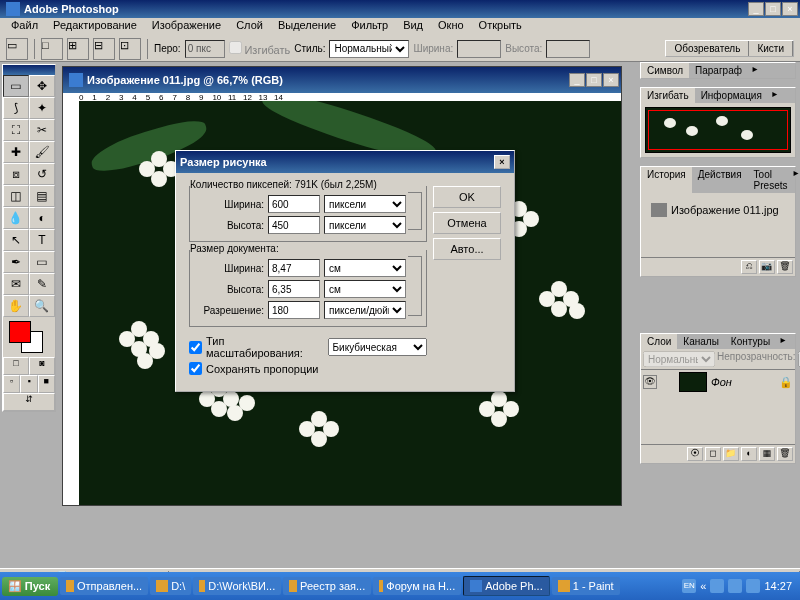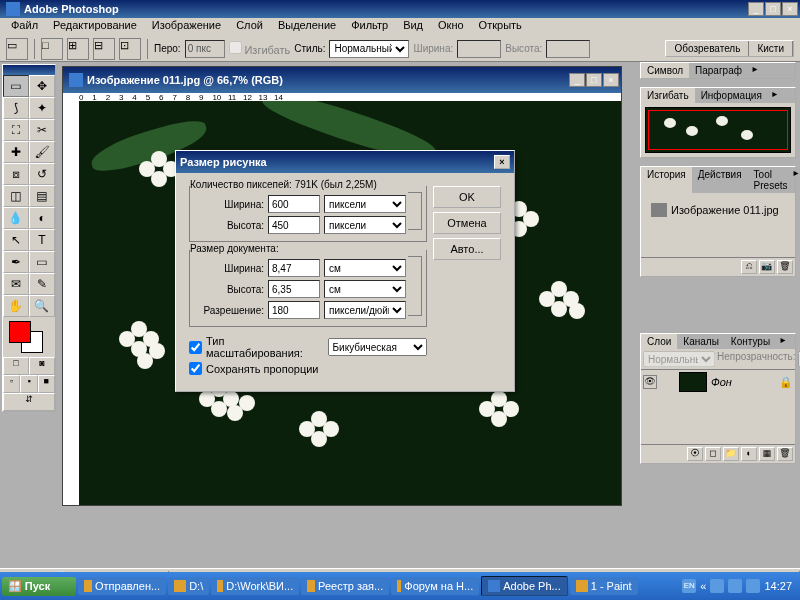--- a/index.html
+++ b/index.html
@@ -71,21 +71,21 @@
 .layers-head select { width:72px; height:16px; font-size:10px; }
 .layers-head span { font-size:10px; }
 .layer-row { display:flex; align-items:center; gap:4px; padding:2px; border-top:1px solid #808080; }
 .layer-eye { width:14px; height:14px; border:1px solid #808080; font-size:9px; text-align:center; }
 .layer-thumb { width:28px; height:20px; background:#0b200b; border:1px solid #000; }
 .panel-foot { display:flex; gap:2px; padding:2px; border-top:1px solid #808080; justify-content:flex-end; }
 .pfbtn { width:16px; height:14px; border:1px outset #fff; font-size:9px; text-align:center; }
 .status2 { position:absolute; left:0; bottom:14px; right:0; height:18px; background:#d4d0c8; display:flex; align-items:center; font-size:10px; border-top:1px solid #fff; }
 .status2 .sseg { padding:0 6px; border-right:1px solid #808080; }
 .taskbar { position:absolute; left:0; bottom:0; right:0; height:28px; background:linear-gradient(#3a85e0,#2464c0); display:flex; align-items:center; padding:0 2px; gap:2px; }
-.start-btn { background:linear-gradient(#5fad5f,#3a8a3a); color:#fff; font-weight:bold; padding:3px 26px 3px 6px; border-radius:3px; font-size:11px; }
+.start-btn { background:linear-gradient(#5fad5f,#3a8a3a); color:#fff; font-weight:bold; padding:3px 8px 3px 6px; border-radius:3px; font-size:11px; }
 .task-btn { background:#3a7acc; color:#fff; padding:3px 6px; border-radius:2px; font-size:10px; max-width:88px; overflow:hidden; white-space:nowrap; display:flex; align-items:center; gap:3px; }
 .task-btn.active { background:#2a5aa0; border:1px inset #1a4a80; }
 .task-btn .ti { width:12px; height:12px; background:#e0a030; }
 .tray { margin-left:auto; display:flex; align-items:center; gap:4px; color:#fff; font-size:10px; padding:0 6px; }
 .tray-icon { width:14px; height:14px; background:#5a9ae0; border-radius:2px; }
 </style>
 </head>
 <body>
 
 <div class="titlebar">

